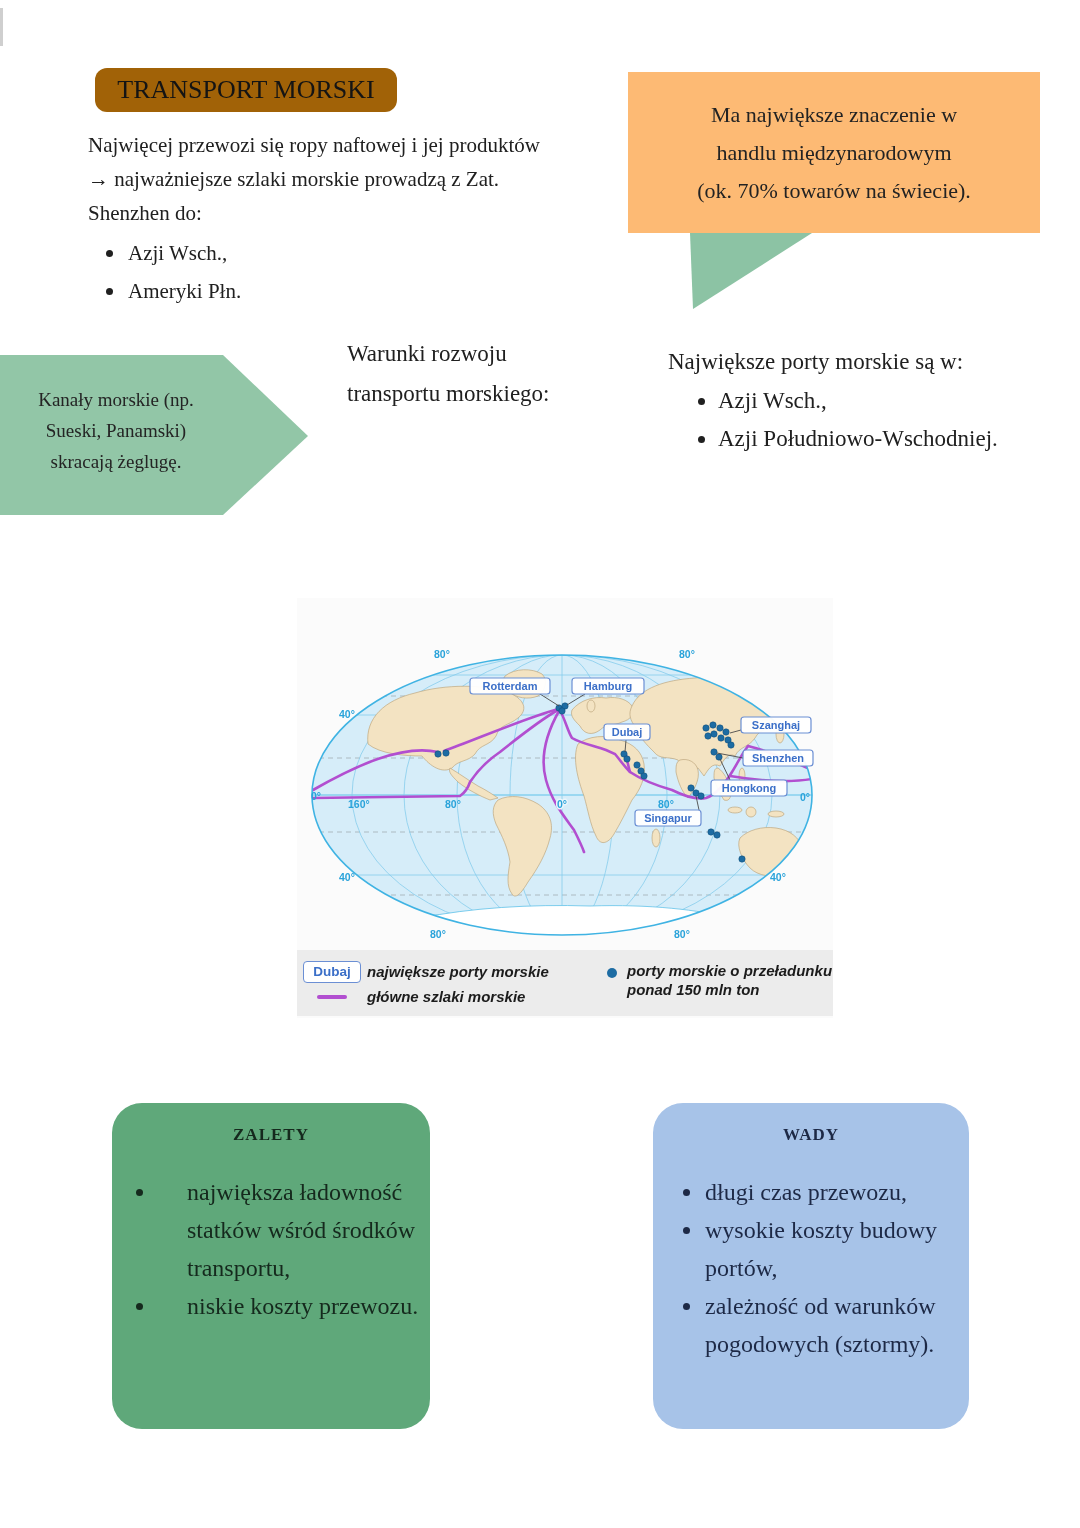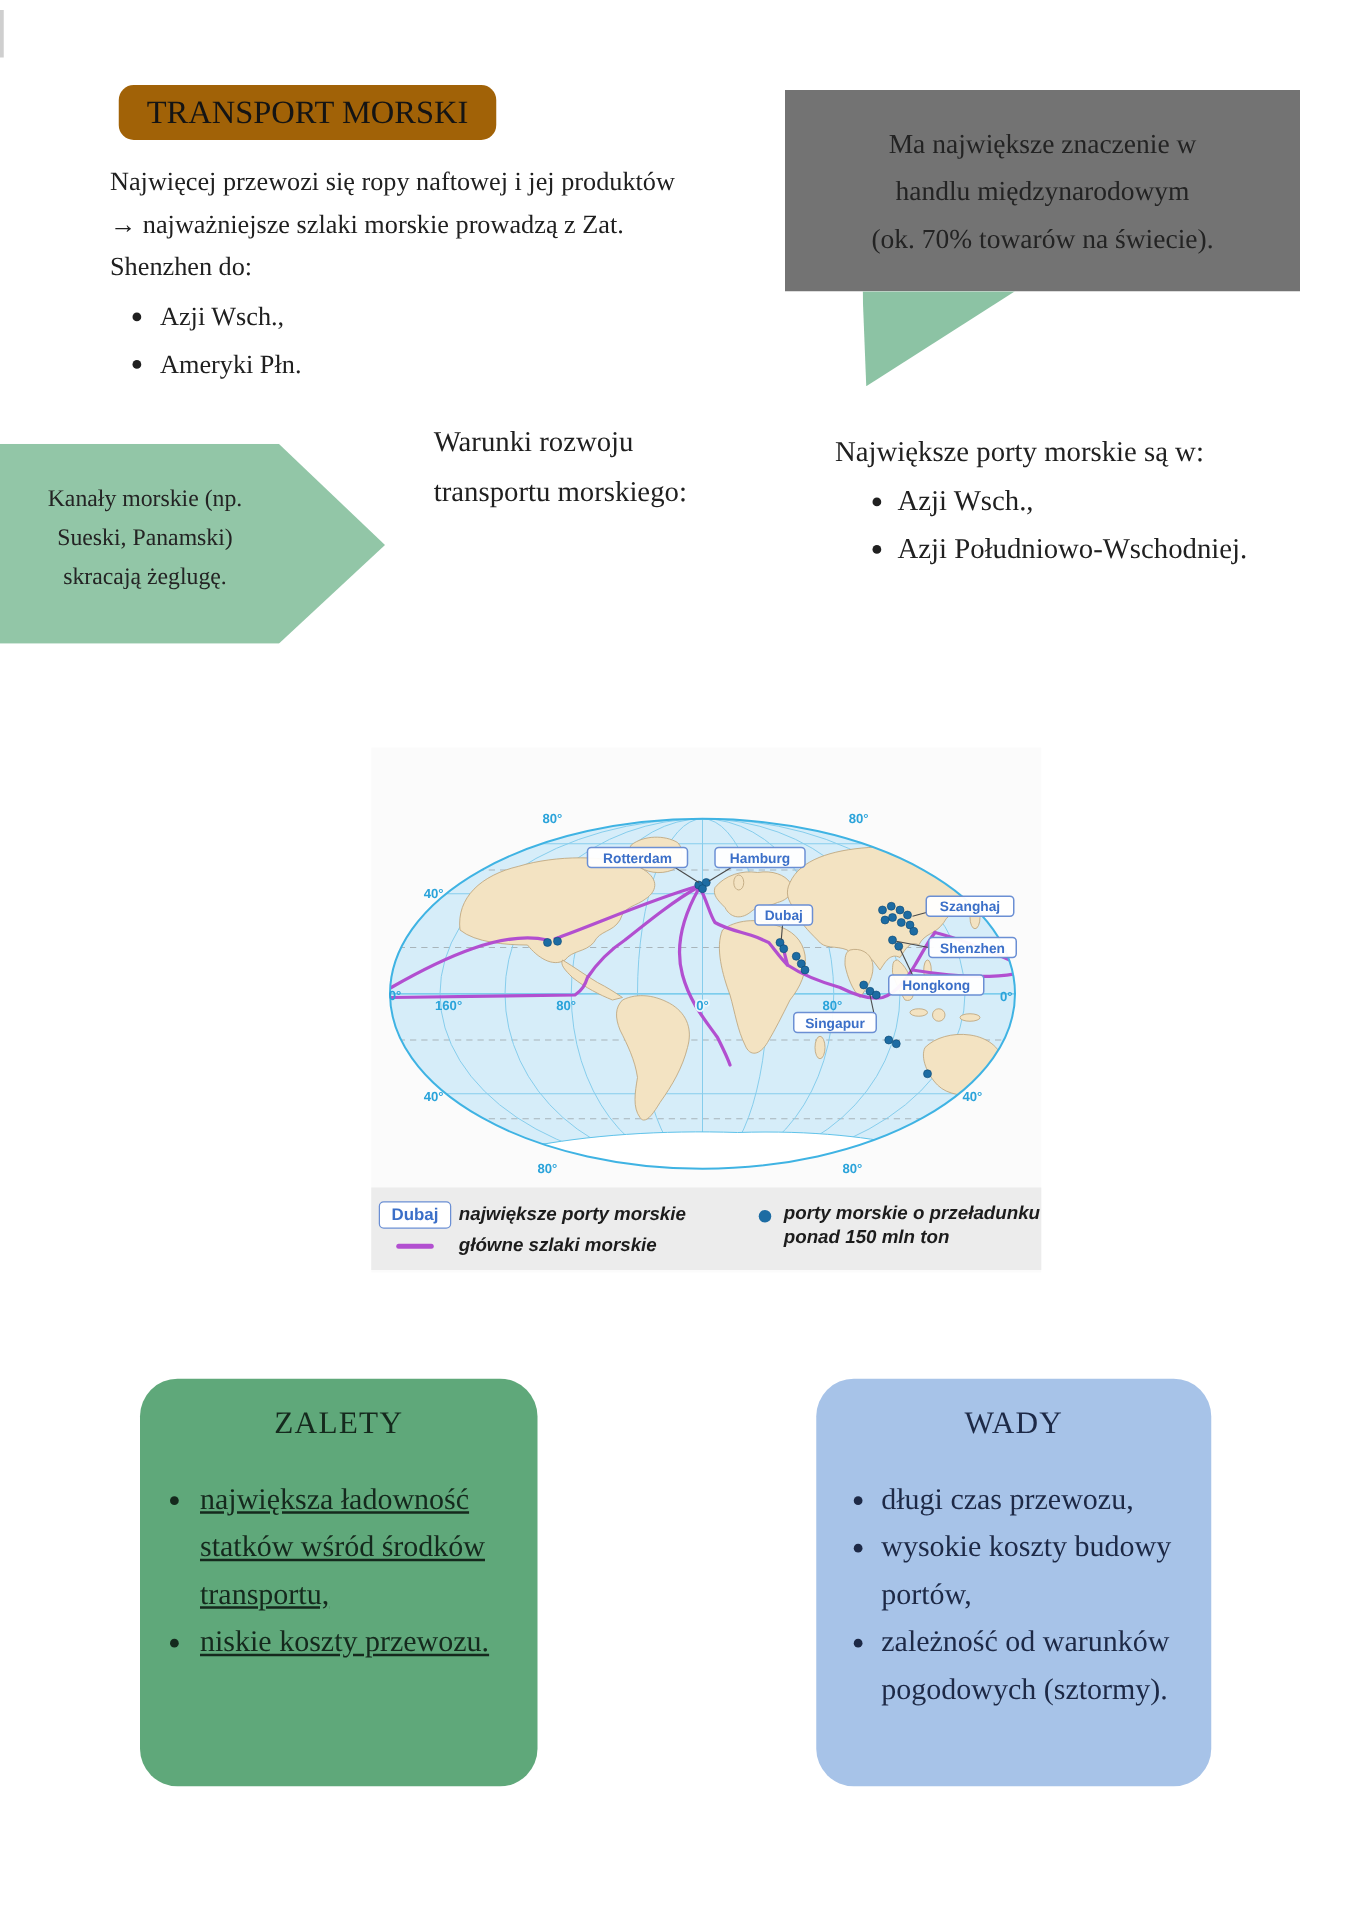--- a/index.html
+++ b/index.html
@@ -16,21 +16,21 @@
   .intro{position:absolute;left:88px;top:128px;width:540px;font-size:21px;line-height:34px;color:#202020;}
   ul.dotlist{list-style:none;margin:0;padding:0;}
   ul.dotlist li{position:relative;line-height:38px;}
   ul.dotlist li::before{content:"";position:absolute;width:7px;height:7px;border-radius:50%;
                         background:currentColor;top:16px;}
   .intro ul.dotlist{margin-top:4px;}
   .intro li{padding-left:40px;}
   .intro li::before{left:18px;}
 
   
-  .bubble{position:absolute;left:628px;top:72px;width:412px;height:161px;background:#737373;
+  .bubble{position:absolute;left:628px;top:72px;width:412px;height:161px;background:#fdba74;
           display:flex;flex-direction:column;justify-content:center;text-align:center;
           font-size:22px;line-height:38px;color:#232323;}
   .bubble-tail{position:absolute;left:690px;top:233px;width:122px;height:76px;background:#8cc3a4;
                clip-path:polygon(0 0,100% 0,3px 100%);}
 
   
   .arrow-note{position:absolute;left:0;top:355px;width:308px;height:160px;}
   .arrow-bg{position:absolute;inset:0;background:#92c6a7;
             clip-path:polygon(0 0,223px 0,308px 81px,223px 160px,0 160px);}
   .arrow-text{position:absolute;left:0;top:29px;width:232px;text-align:center;
@@ -71,24 +71,24 @@
   .route-swatch{width:30px;height:4px;background:#b24fd0;border-radius:2px;}
   .legend-text{font-size:15px;font-weight:600;font-style:italic;}
   .legend-right{display:flex;padding-top:11px;}
   .dot-swatch{width:10px;height:10px;border-radius:50%;background:#1d6ca3;margin:7px 10px 0 14px;flex:none;}
   .legend-right .legend-text span{display:block;line-height:19px;}
 
   
   .card{position:absolute;top:1103px;height:326px;border-radius:30px;}
   .adv-box{left:112px;width:318px;background:#5fa87a;color:#15291d;}
   .dis-box{left:653px;width:316px;background:#a7c3e8;color:#1d2946;}
-  .card h2{margin:22px 0 0;text-align:center;font-size:25px;font-weight:normal;letter-spacing:1px;}
+  .card h2{margin:22px 0 0;text-align:center;font-size:17px;font-weight:bold;letter-spacing:1px;}
   .card ul{margin-top:28px;font-size:24px;}
   .card li{line-height:39px;}
-  .adv-box li{padding-left:48px;text-decoration:underline;}
+  .adv-box li{padding-left:75px;}
   .adv-box li::before{left:24px;}
   .dis-box li{padding-left:52px;}
   .dis-box li::before{left:30px;}
 </style>
 </head>
 <body>
 
 <div class="page">
   <div class="edge-mark"></div>
 

